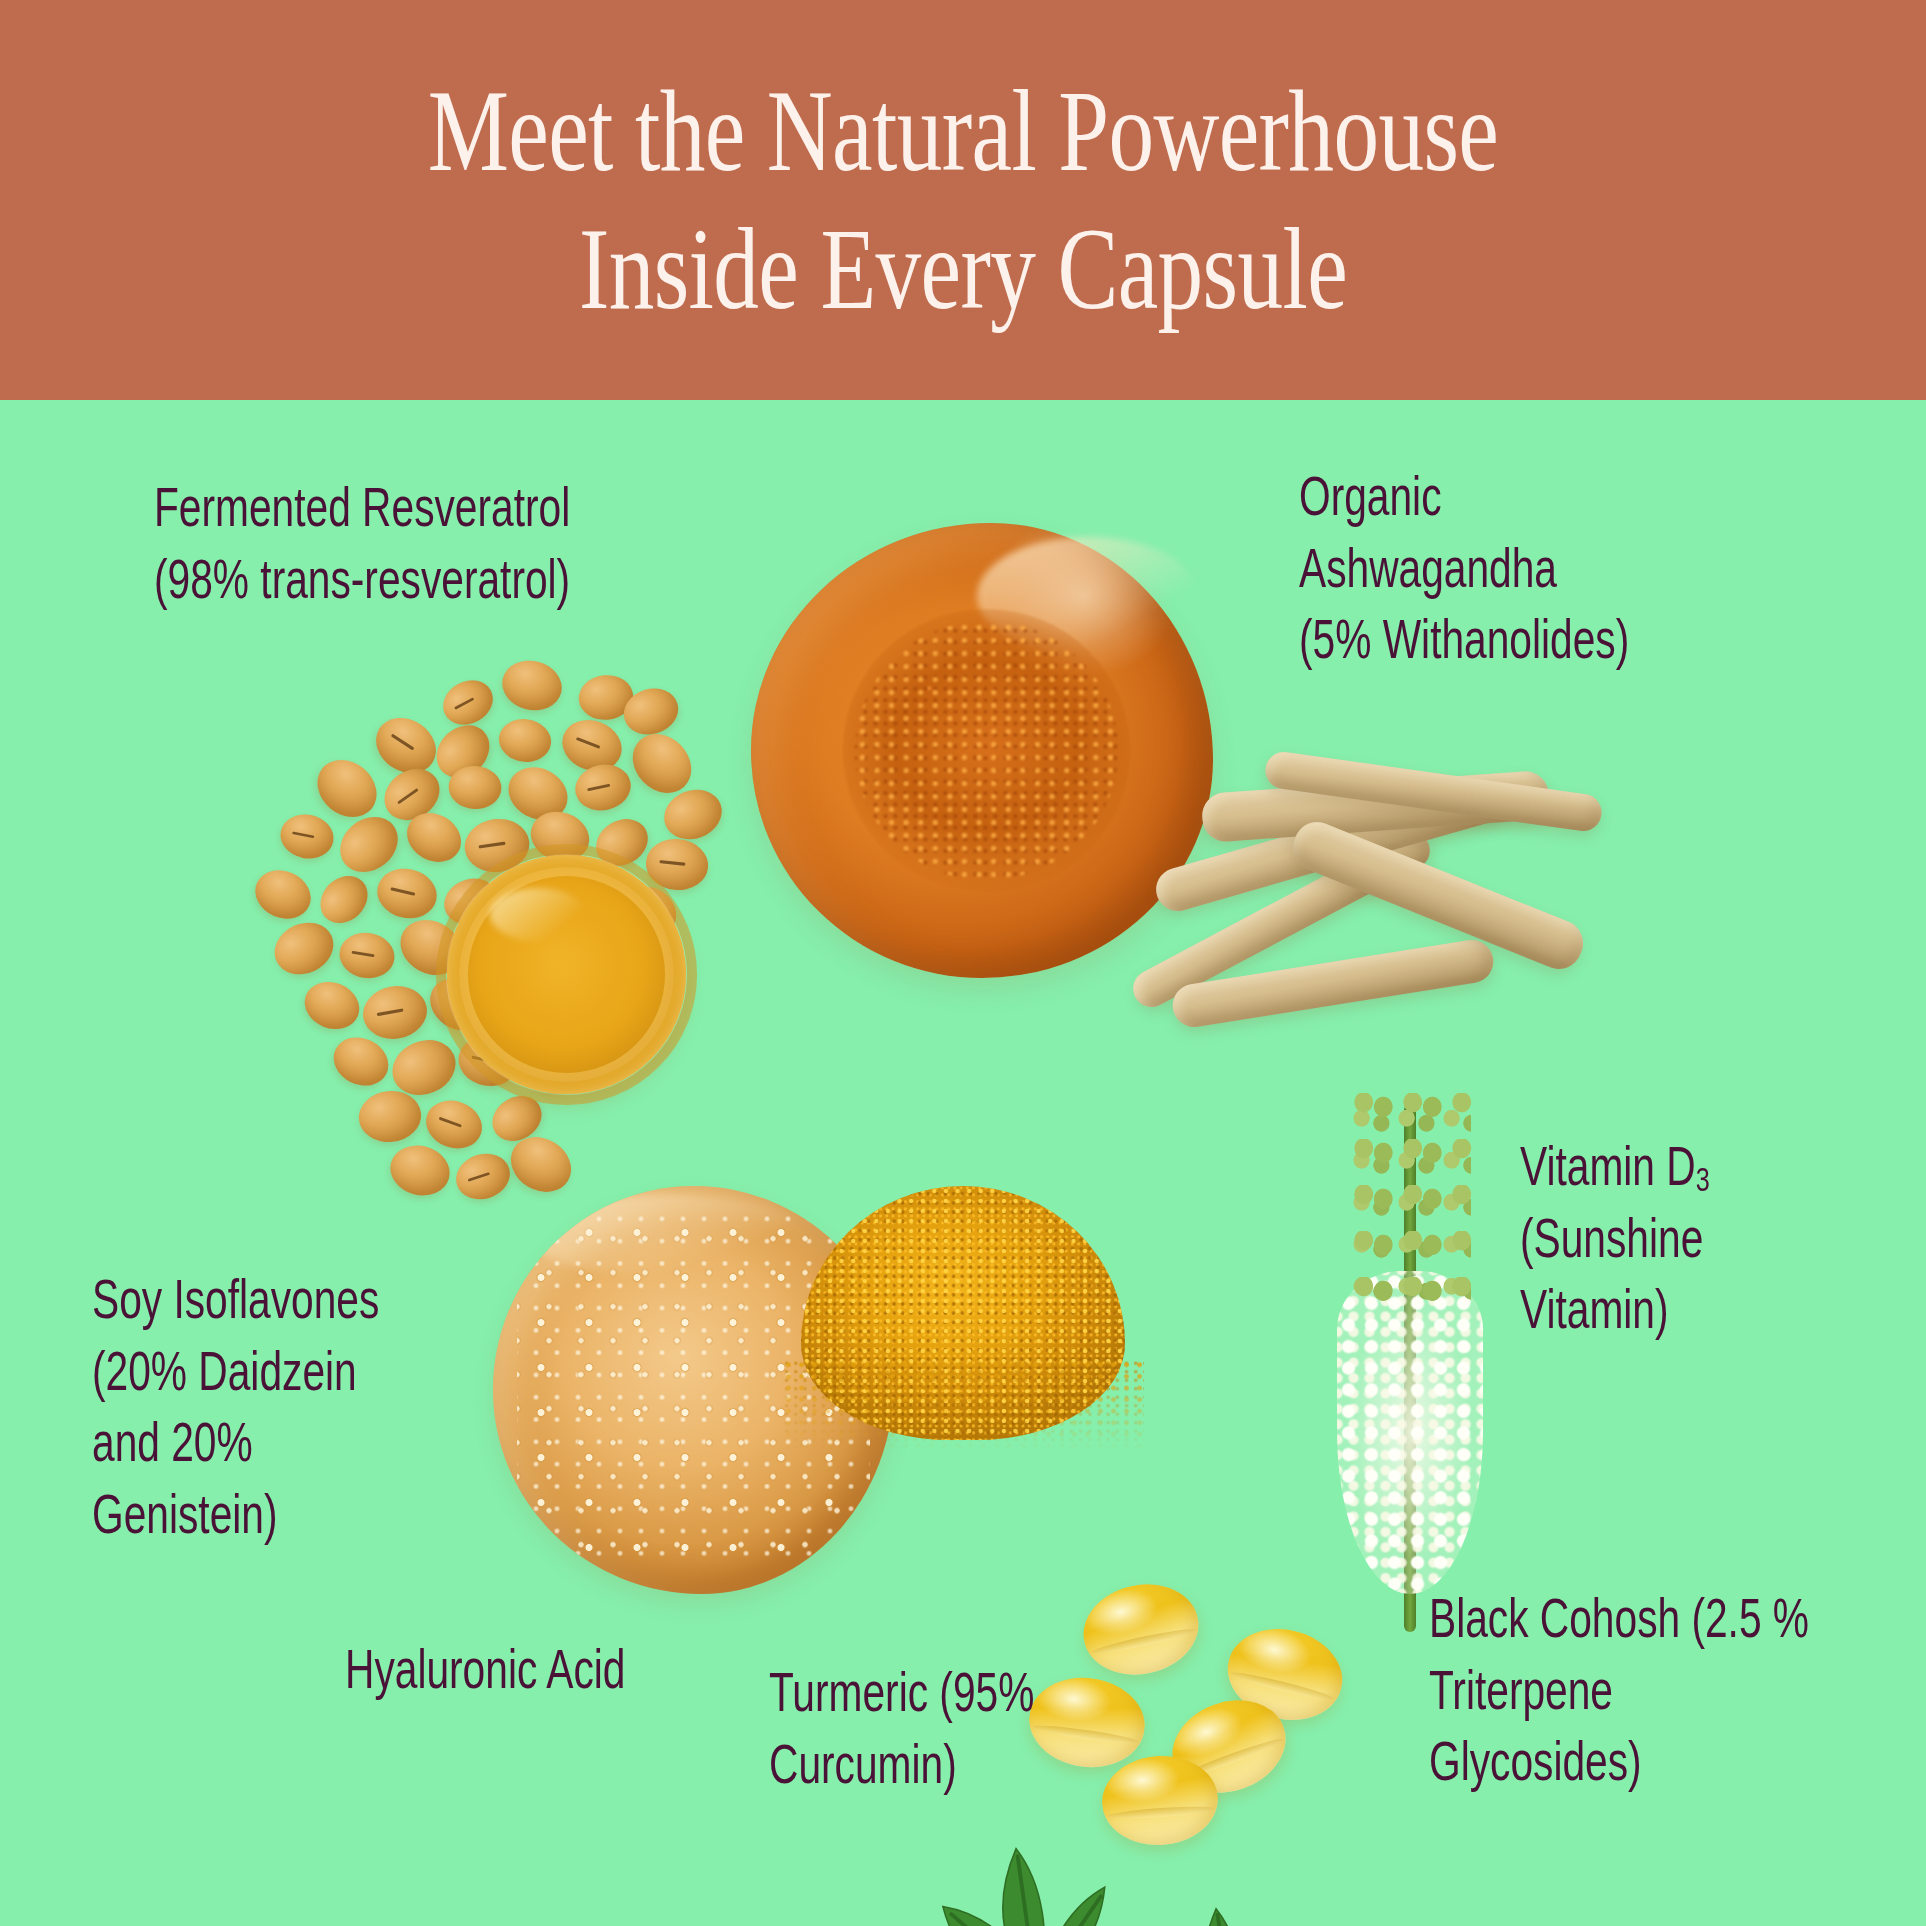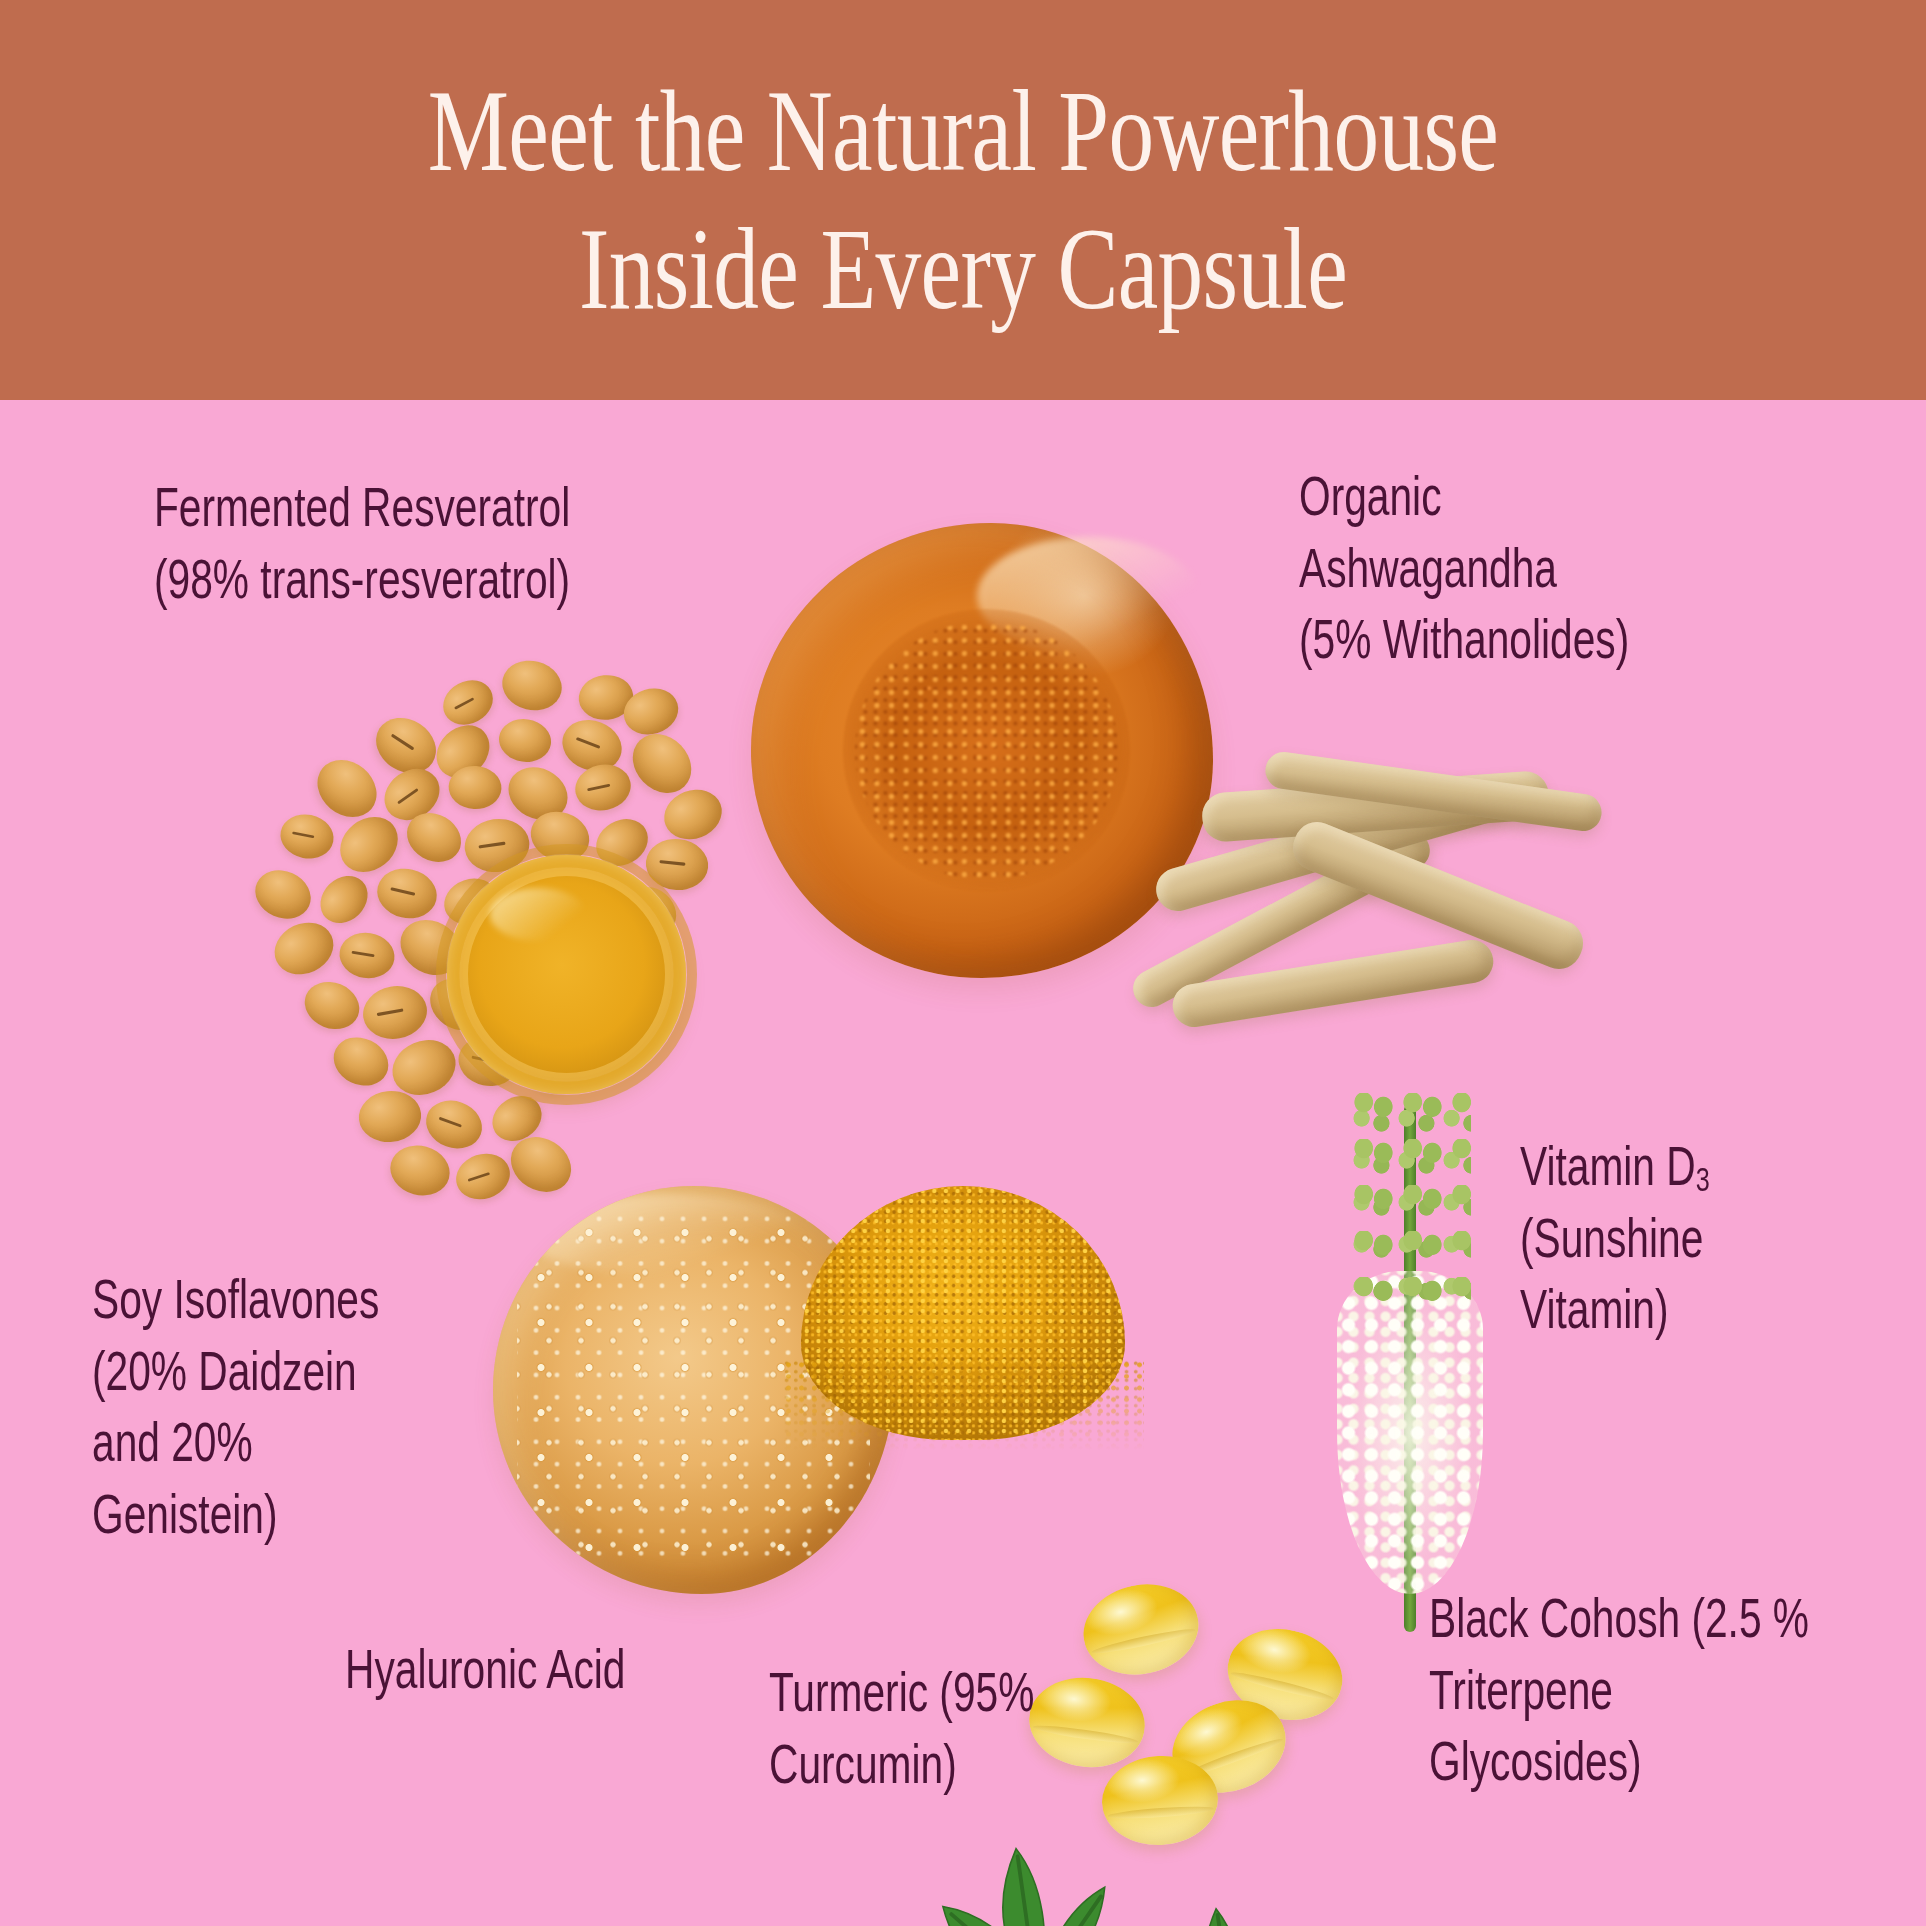--- a/index.html
+++ b/index.html
@@ -5,21 +5,21 @@
   * { margin:0; padding:0; box-sizing:border-box; }
   html,body { width:1926px; height:1926px; }
   body {
     background:#FDF1EB;
     font-family:"Liberation Sans", sans-serif;
     overflow:hidden;
   }
   #poster {
     position:relative;
     width:1926px; height:1926px;
-    background:#f9a8d4;
+    background:#86efac;
     overflow:hidden;
   }
 
   
   #header {
     position:absolute; left:0; top:0;
     width:1926px; height:400px;
     background:#BF6C4E;
     display:flex; align-items:center; justify-content:center;
   }

